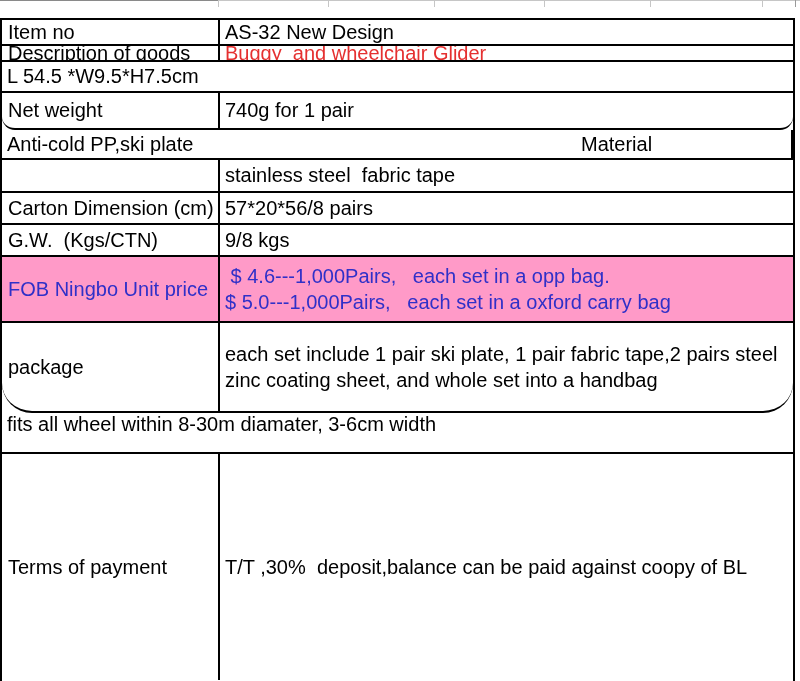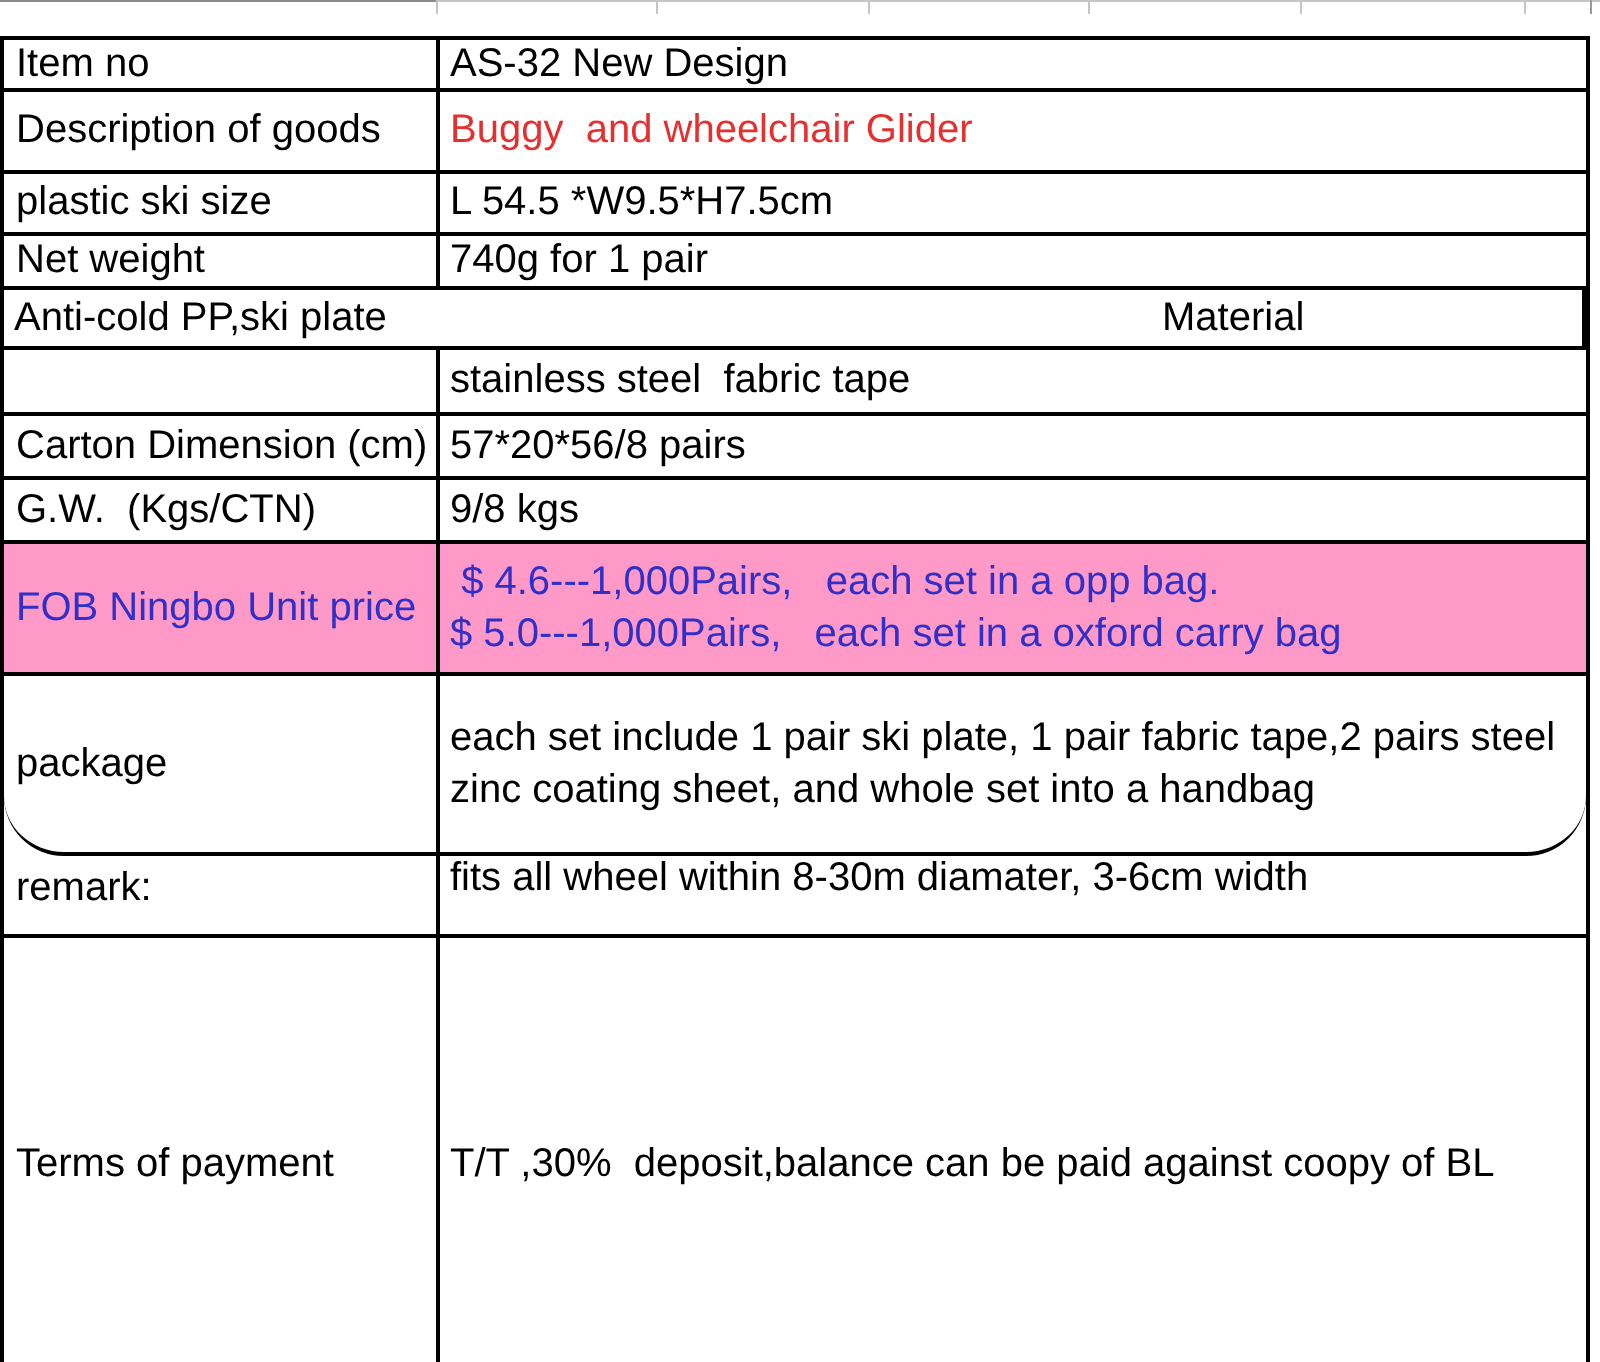--- a/index.html
+++ b/index.html
@@ -27,22 +27,22 @@
     width: 795px; height: 671px;
     box-sizing: border-box;
     border: 2px solid var(--border-color, #000);
     background: #fff;
   }
   .row {
     display: flex;
     box-sizing: border-box;
     border-bottom: 2px solid var(--border-color, #000);
   }
-  .r0 { height: 26px; } .r1 { height: 41px; } .r2 { height: 31px; }
-  .r3 { height: 27px; } .r4 { height: 30px; } .r5 { height: 33px; }
+  .r0 { height: 26px; } .r1 { height: 16px; } .r2 { height: 31px; }
+  .r3 { height: 37px; border-radius: 13px; } .r4 { height: 30px; } .r5 { height: 33px; }
   .r6 { height: 32px; } .r7 { height: 32px; text-align: center; } .r8 { height: 66px; }
   .r9 { height: 90px; border-radius: 30px; } .r10 { height: 41px; } .r11 { height: 226px; border-bottom: none; }
 
   .cell {
     box-sizing: border-box;
     display: flex; align-items: center;
     overflow: hidden;
   }
   .cell > span { white-space: pre-wrap; }
   .label {
@@ -95,23 +95,20 @@
     <div class="row r1 row-desc">
       <div class="cell label">
           <span>Description of goods</span>
         </div>
       <div class="cell value">
           <span>Buggy  and wheelchair Glider</span>
         </div>
     </div>
 
     <div class="row r2">
-      <div class="cell label">
-          <span>plastic ski size</span>
-        </div>
       <div class="cell value">
           <span>L 54.5 *W9.5*H7.5cm</span>
         </div>
     </div>
 
     <div class="row r3">
       <div class="cell label">
           <span>Net weight</span>
         </div>
       <div class="cell value">
@@ -168,23 +165,20 @@
     <div class="row r9 multiline">
       <div class="cell label">
           <span>package</span>
         </div>
       <div class="cell value">
           <span>each set include 1 pair ski plate, 1 pair fabric tape,2 pairs steel zinc coating sheet, and whole set into a handbag</span>
         </div>
     </div>
 
     <div class="row r10 row-remark">
-      <div class="cell label">
-          <span>remark:</span>
-        </div>
       <div class="cell value">
           <span>fits all wheel within 8-30m diamater, 3-6cm width</span>
         </div>
     </div>
 
     <div class="row r11">
       <div class="cell label">
           <span>Terms of payment</span>
         </div>
       <div class="cell value">

